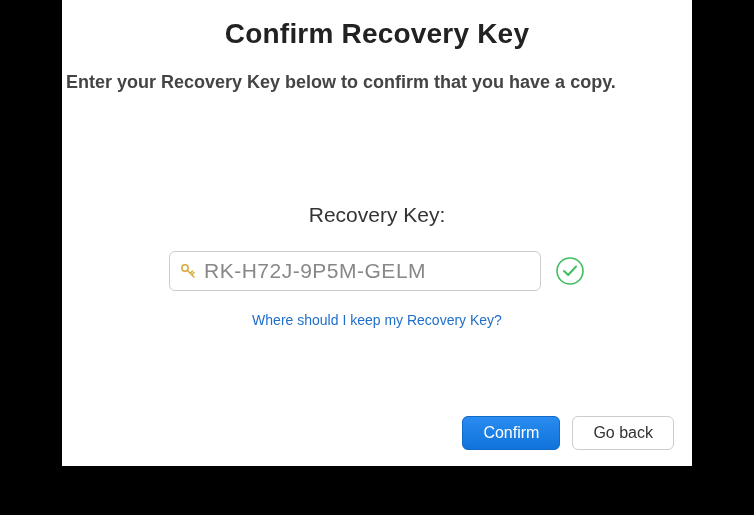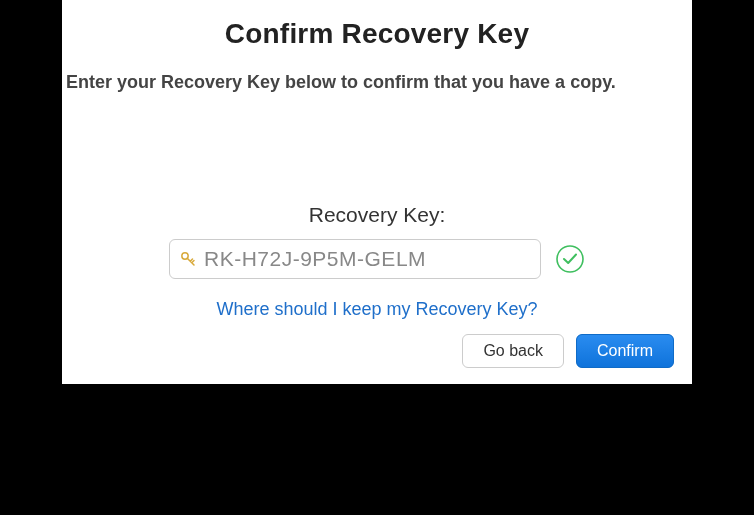--- a/index.html
+++ b/index.html
@@ -6,21 +6,21 @@
     body {
       font-family: -apple-system, BlinkMacSystemFont, "Segoe UI", Helvetica, Arial, sans-serif;
       background: #000;
       width: 754px;
       height: 515px;
       overflow: hidden;
     }
     .window {
       background: #fff;
       width: 630px;
-      height: 384px;
+      height: 466px;
       margin: 0 auto;
       position: relative;
       padding-top: 18px;
     }
     .page-title {
       text-align: center;
       font-size: 28px;
       font-weight: 700;
       color: #222;
       letter-spacing: 0.2px;
@@ -33,21 +33,21 @@
       padding-left: 4px;
       font-weight: bold;
     }
     .center-block {
       margin-top: 110px;
       text-align: center;
     }
     .field-label {
       font-size: 21px;
       color: #333;
-      margin-bottom: 12px;
+      margin-bottom: 24px;
     }
     .input-row {
       display: inline-flex;
       align-items: center;
       justify-content: center;
     }
     .input-wrap {
       position: relative;
       display: inline-block;
     }
@@ -73,21 +73,21 @@
       pointer-events: none;
     }
     .check-icon {
       margin-left: 14px;
       width: 30px;
       height: 30px;
     }
     .help-row { margin-top: 20px; text-align: center; }
     .help-link {
       color: #1f6fca;
-      font-size: 18px;
+      font-size: 14px;
       text-decoration: none;
       cursor: pointer;
       margin-top: 8px;
     }
     .footer {
       position: absolute;
       bottom: 16px;
       right: 18px;
       display: flex;
       gap: 12px;
@@ -140,17 +140,17 @@
           <path d="M9 15 L13.2 19 L21 10.5" fill="none" stroke="#3fbf5f" stroke-width="2" stroke-linecap="round" stroke-linejoin="round"></path>
         </svg>
       </span>
     </div>
     <div class="help-row">
       <a class="help-link">Where should I keep my Recovery Key?</a>
     </div>
   </div>
 
   <div class="footer">
+    <button class="btn btn-primary">Confirm</button>
     <button class="btn btn-secondary">Go back</button>
-    <button class="btn btn-primary">Confirm</button>
   </div>
 
 </div>
 
 </body></html>

